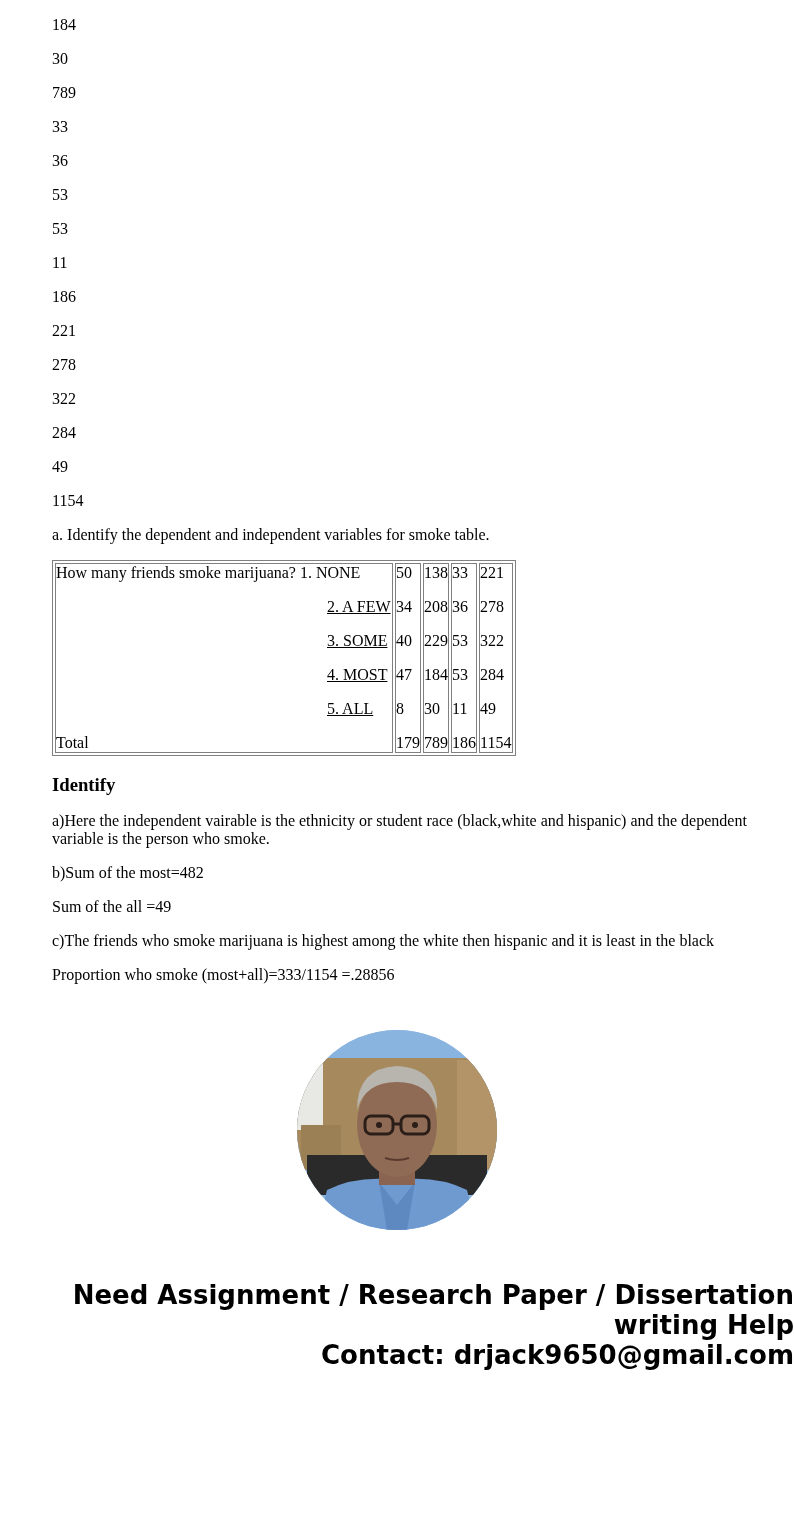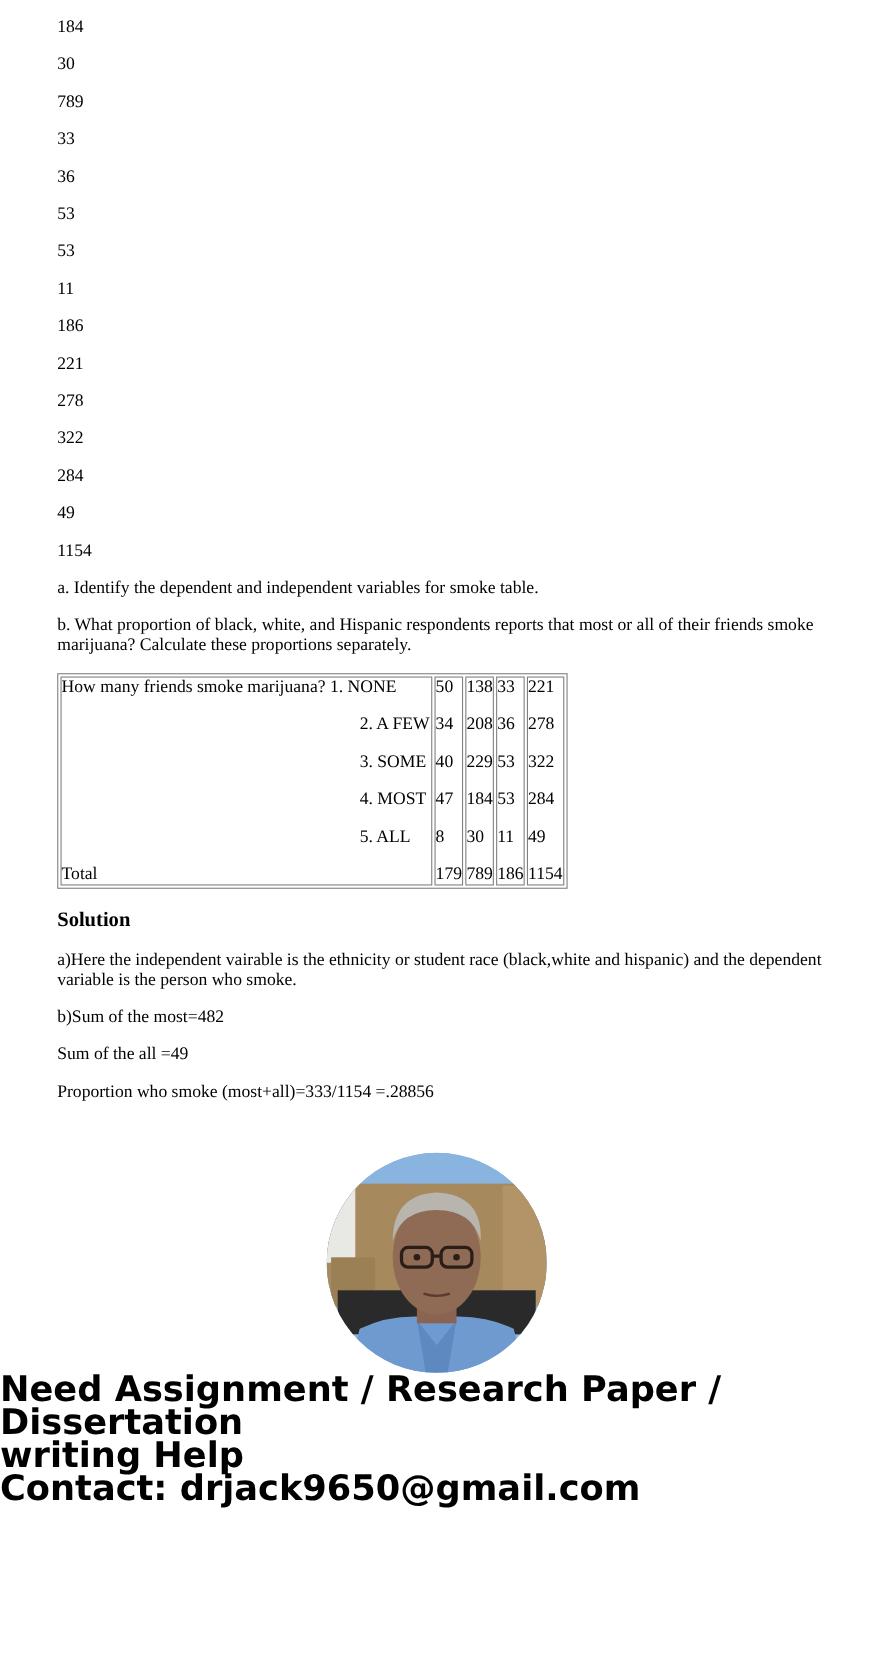--- a/index.html
+++ b/index.html
@@ -21,36 +21,37 @@
   }
   table.freq td {
     border: 1px solid #808080;
     padding: 0;
     vertical-align: top;
   }
   table.freq td p { margin: 0; line-height: 18px; height: 18px; }
   table.freq td p + p { margin-top: 16px; }
   .label-cell { width: 336px; }
   .label-cell .left { text-align: left; }
-  .label-cell .indent-right { display: flex; justify-content: flex-start; padding-left: 271px; }
+  .label-cell .indent-right { display: flex; justify-content: flex-start; padding-left: 271px; text-decoration: underline; }
 
   h3.solution { font-size: 18.7px; font-weight: bold; margin: 18px 0 16px 0; }
 
   .profile {
     display: flex; justify-content: center; margin-top: 46px;
   }
   .avatar {
     width: 200px; height: 200px; border-radius: 50%; overflow: hidden;
     position: relative; background: #8ab4e0;
   }
   .promo {
-    text-align: left;
+    margin-top: 50px;
+    text-align: right;
     font-family: "DejaVu Sans", sans-serif;
     font-weight: bold;
-    font-size: 32px;
+    font-size: 26px;
     line-height: 30px;
     color: #000;
   }
 </style>
 </head>
 <body>
 
 <div class="content">
 
   <div class="num-list">
@@ -66,21 +67,20 @@
     <p>221</p>
     <p>278</p>
     <p>322</p>
     <p>284</p>
     <p>49</p>
     <p>1154</p>
   </div>
 
   <div>
     <p>a. Identify the dependent and independent variables for smoke table.</p>
-    <p>b. What proportion of black, white, and Hispanic respondents reports that most or all of their friends smoke marijuana? Calculate these proportions separately.</p>
   </div>
 
   <table class="freq">
     <tbody>
         <tr>
       <td class="label-cell">
         <p class="left">How many friends smoke marijuana? 1. NONE</p>
         <p class="indent-right">2. A FEW</p>
         <p class="indent-right">3. SOME</p>
         <p class="indent-right">4. MOST</p>
@@ -116,26 +116,27 @@
         <p>278</p>
         <p>322</p>
         <p>284</p>
         <p>49</p>
         <p>1154</p>
       </td>
     </tr>
   </tbody>
     </table>
 
-  <h3 class="solution">Solution</h3>
+  <h3 class="solution">Identify</h3>
 
   <div>
     <p>a)Here the independent vairable is the ethnicity or student race (black,white and hispanic) and the dependent variable is the person who smoke.</p>
     <p>b)Sum of the most=482</p>
     <p>Sum of the all =49</p>
+    <p>c)The friends who smoke marijuana is highest among the white then hispanic and it is least in the black</p>
     <p>Proportion who smoke (most+all)=333/1154 =.28856</p>
   </div>
 </div>
 
 <div class="profile">
   <div class="avatar">
     <svg width="200" height="200" viewBox="0 0 200 200" xmlns="http://www.w3.org/2000/svg">
 
       <rect x="0" y="0" width="200" height="200" fill="#8ab4e0"></rect>
 

